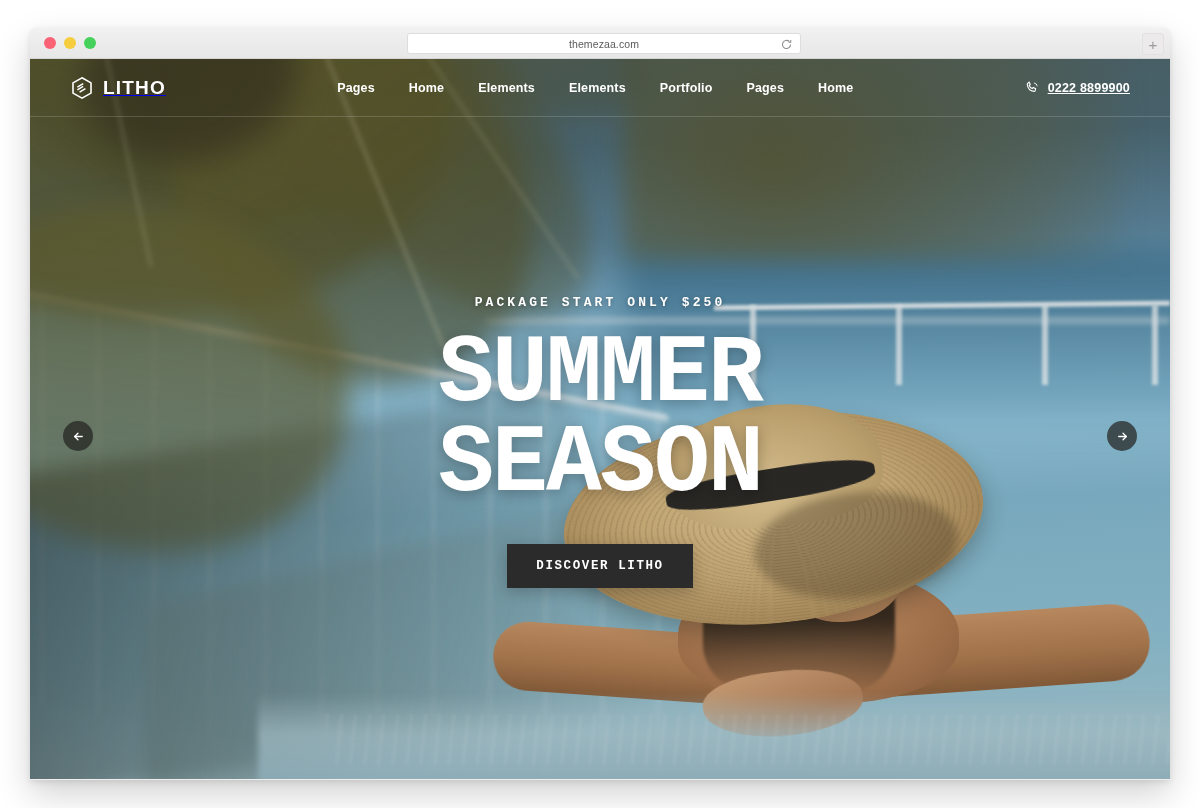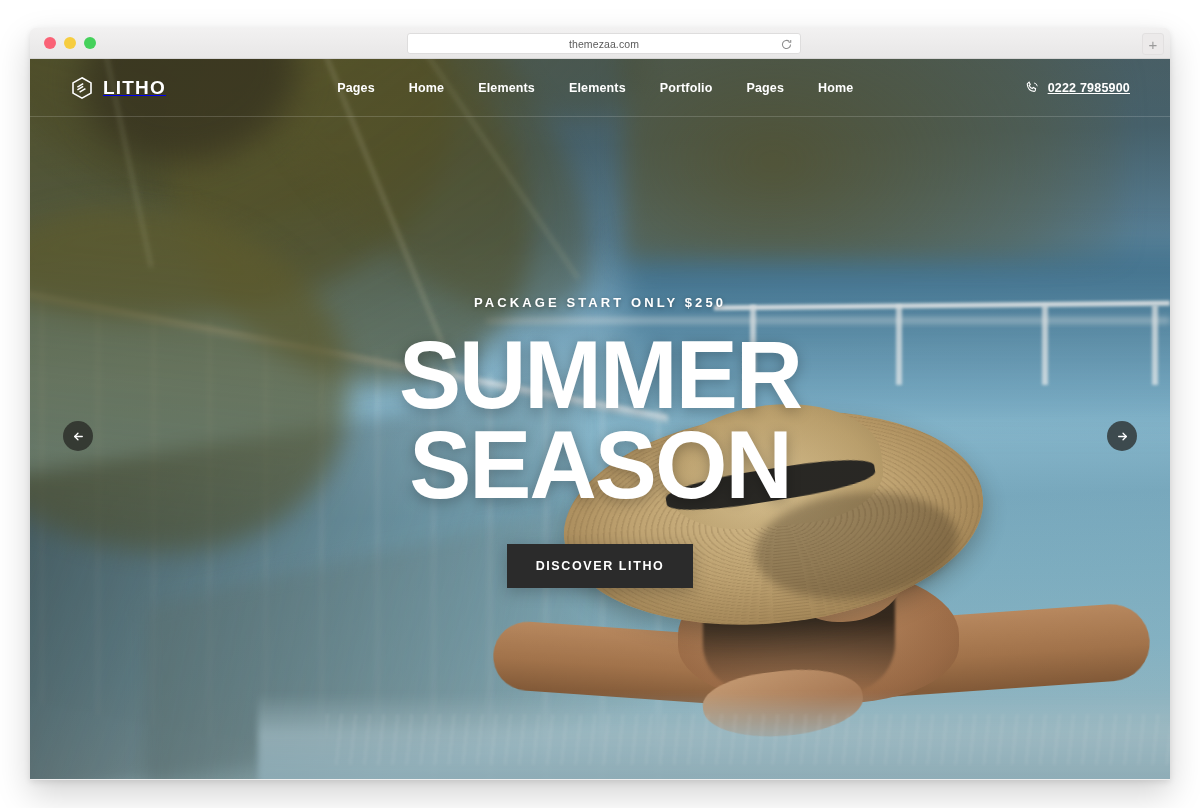--- a/index.html
+++ b/index.html
@@ -405,20 +405,21 @@
     font-weight: 700;
     letter-spacing: .2px;
   }
 
   
   .hero-content {
     position: absolute;
     left: 0; right: 0; top: 236px;
     text-align: center;
     z-index: 5;
+    font-family: Liberation Mono, monospace;
   }
   .hero-eyebrow {
     color: #ffffff;
     font-size: 13px;
     font-weight: 700;
     letter-spacing: 3.1px;
     text-shadow: 0 1px 4px rgba(0,0,0,.35);
     margin-bottom: 20px;
   }
   .hero-title {
@@ -568,21 +569,21 @@
         <a class="nav-link" href="#">Home</a>
       </nav>
 
       <a class="header-phone" href="#">
         <span class="phone-icon">
           <svg viewBox="0 0 24 24" fill="none" stroke="currentColor" stroke-width="1.8" stroke-linecap="round">
             <path d="M6.6 3.5 8.4 7.2 6.7 8.9c.9 2.2 2.6 3.9 4.8 4.8l1.7-1.7 3.7 1.8-.4 3c-.2.9-1 1.5-1.9 1.4C8.7 17.6 4.2 13 3.6 6.7c-.1-.9.5-1.8 1.4-2z"></path>
             <path d="M19.6 9.4a5.6 5.6 0 0 0-4.6-4.6" stroke-width="1.4"></path>
           </svg>
         </span>
-        <span class="phone-number">0222 7985900</span>
+        <span class="phone-number">0222 8899900</span>
       </a>
     </header>
 
     <div class="hero-content">
       <div class="hero-eyebrow">PACKAGE START ONLY $250</div>
       <h1 class="hero-title">
         <span class="line">SUMMER</span>
         <span class="line">SEASON</span>
       </h1>
       <a class="hero-cta" href="#">DISCOVER LITHO</a>

